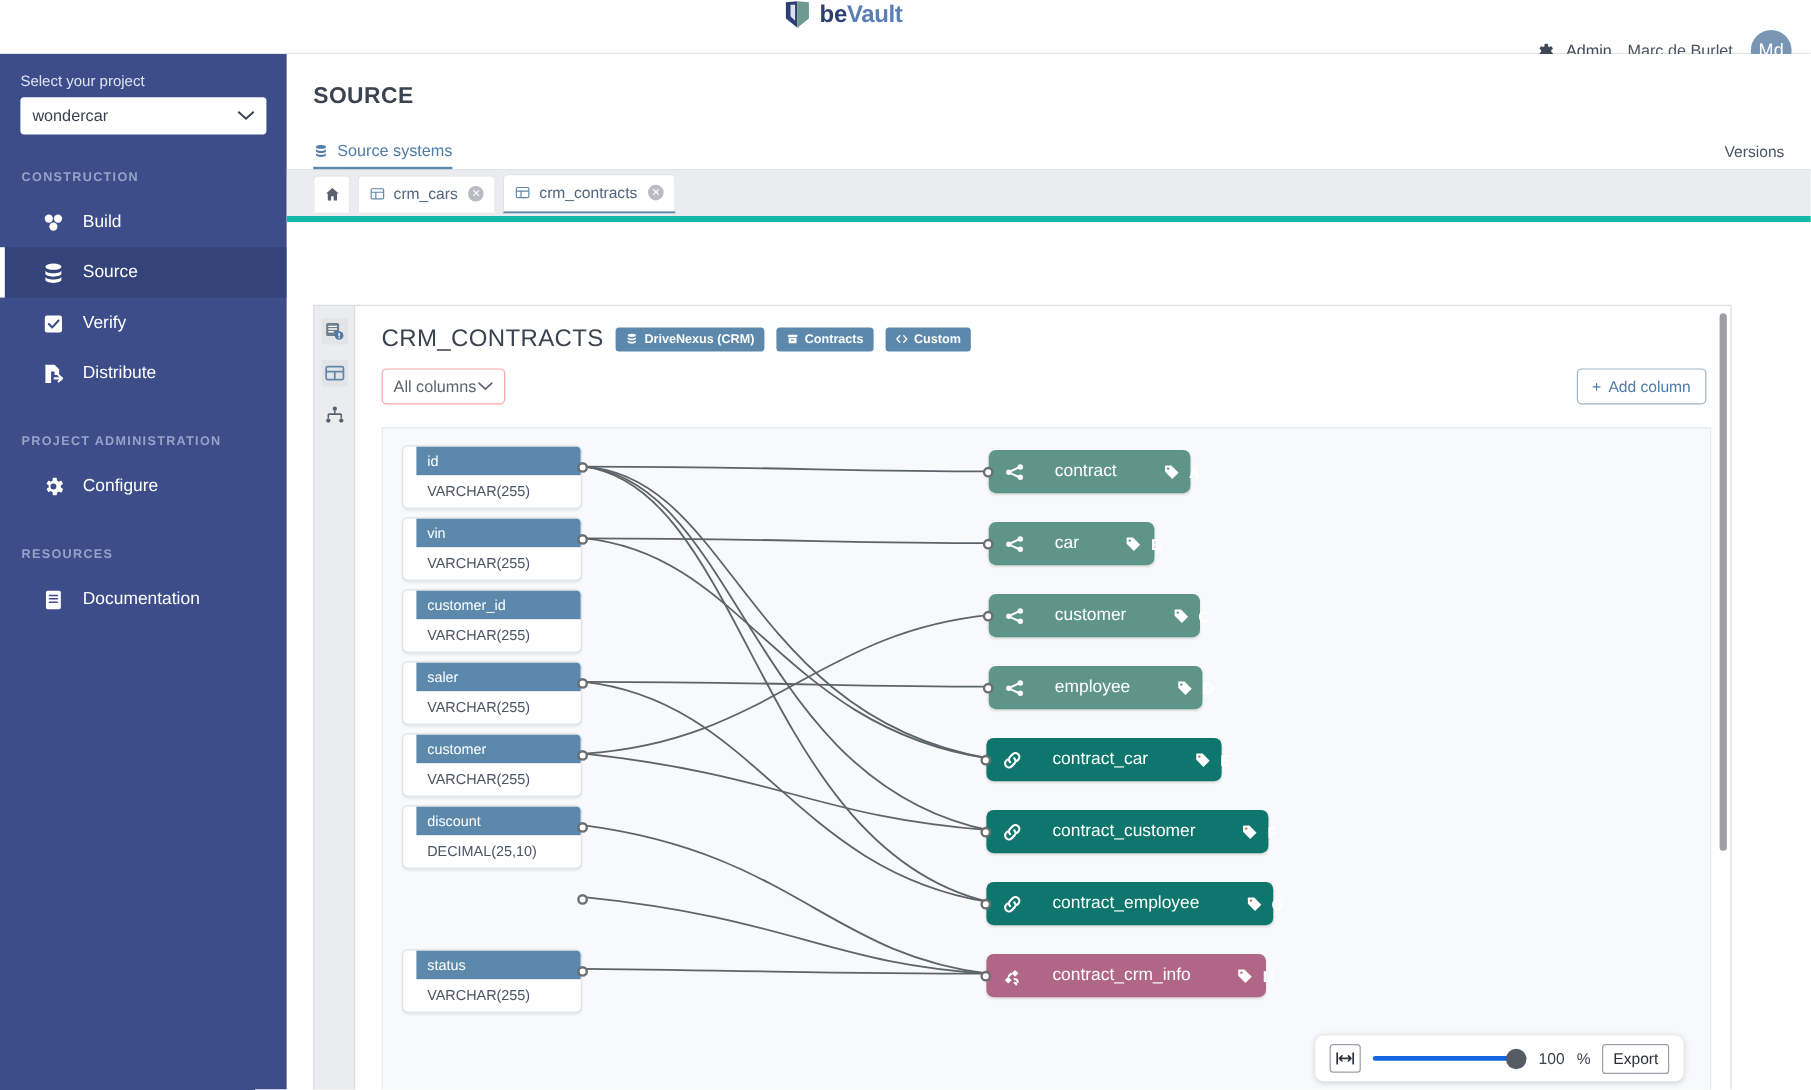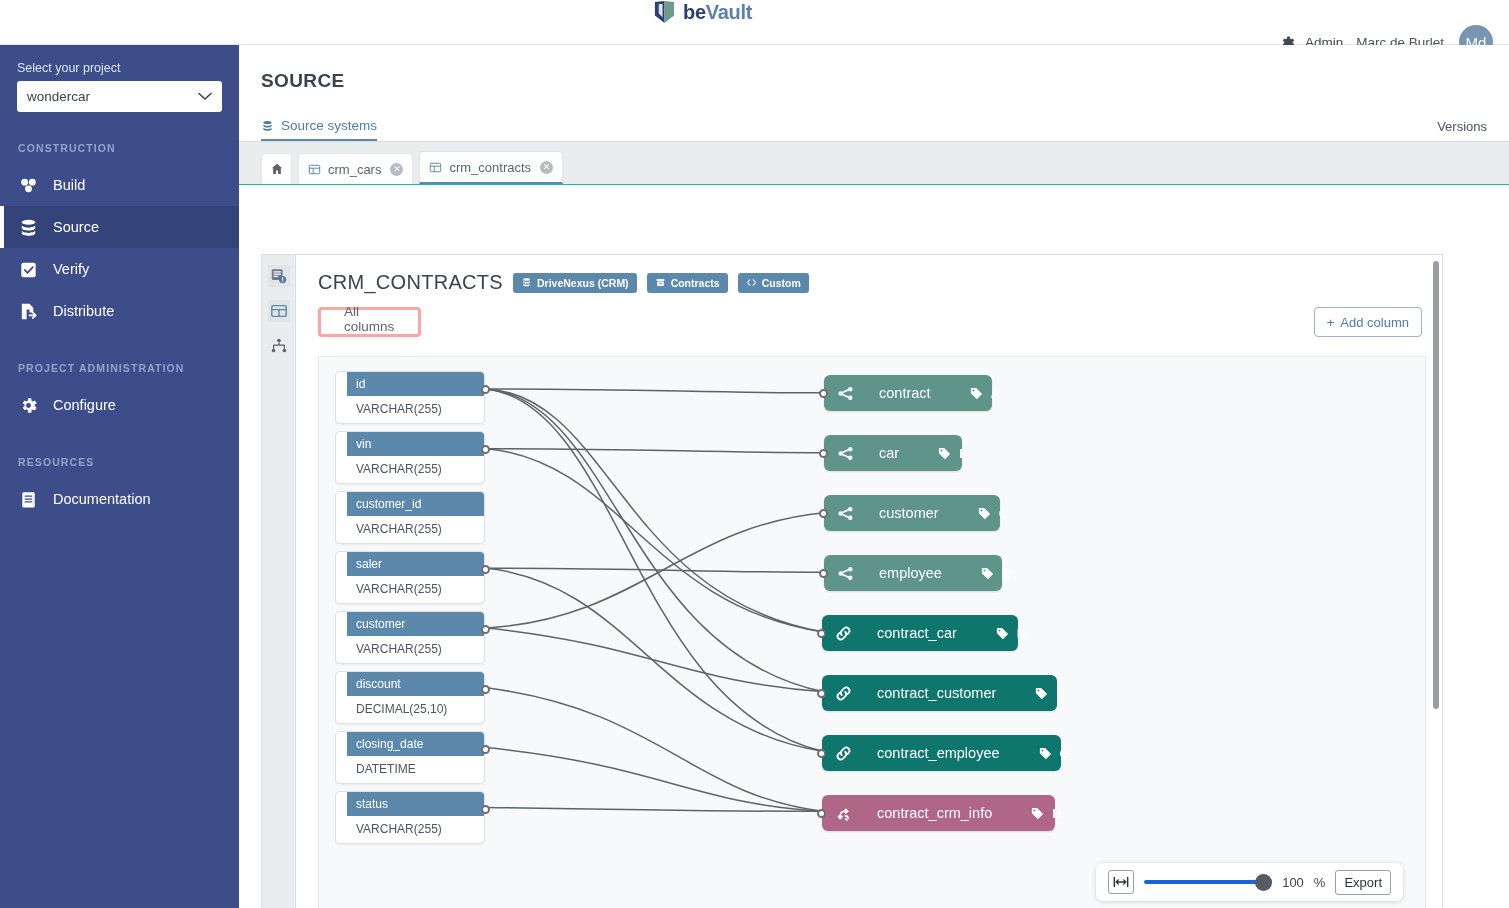--- a/index.html
+++ b/index.html
@@ -46,21 +46,21 @@
     display: flex; align-items: center; padding: 0 10px;
     font-size: 13.5px; color: #3b4250; position: relative;
   }
   .proj-select .chev { margin-left: auto; }
   .sect-label {
     font-size: 10.5px; letter-spacing: 1.1px; color: #97a2c9;
     padding: 0 0 0 18px; margin-top: 30px; margin-bottom: 10px; font-weight: bold;
   }
   .nav-item {
     height: 42px; display: flex; align-items: center; gap: 14px;
-    padding-left: 18px; font-size: 14.5px; color: #fff; position: relative;
+    padding-left: 34px; font-size: 14.5px; color: #fff; position: relative;
   }
   .nav-item.active { background: #34437a; }
   .nav-item.active::before {
     content: ""; position: absolute; left: 0; top: 0; width: 4px; height: 100%;
     background: #ffffff;
   }
   .nav-item .nic { width: 21px; height: 21px; display: block; flex: none; }
 
   
   .main {
@@ -80,22 +80,22 @@
     font-size: 13.5px; color: #4f7ba6; padding-bottom: 6px;
     border-bottom: 2px solid #5b88ab;
   }
   .versions-link {
     margin-left: auto; margin-right: 22px; font-size: 13px;
     color: #4a5463; padding-bottom: 7px;
   }
 
   
   .chiprow {
-    background: #ebecee; height: 43px; display: flex; align-items: flex-end;
-    gap: 6px; padding: 0 22px; border-bottom: 1px solid #14b8a6;
+    background: #ebecee; height: 43px; display: flex; align-items: center;
+    gap: 6px; padding: 0 22px; border-bottom: 5px solid #14b8a6;
   }
   .chip-home {
     width: 31px; height: 31px; background: #fff; border-radius: 4px 4px 0 0;
     display: flex; align-items: center; justify-content: center;
     border: 1px solid #e1e3e6; border-bottom: none;
   }
   .chip {
     height: 31px; background: #fff; border-radius: 4px 4px 0 0;
     display: flex; align-items: center; gap: 7px; padding: 0 9px 0 9px;
     font-size: 13px; color: #51657c; border: 1px solid #e1e3e6; border-bottom: none;
@@ -127,22 +127,22 @@
   .panel-head { padding: 16px 20px 0 22px; }
   .title-row { display: flex; align-items: center; gap: 10px; }
   .obj-title { font-size: 20px; color: #3b4250; letter-spacing: .3px; }
   .badge {
     background: #5b88ab; color: #fff; font-size: 10.5px; font-weight: bold;
     border-radius: 3px; padding: 4px 8px; display: flex; align-items: center; gap: 5px;
   }
   .badge .bic { width: 11px; height: 11px; display: block; }
   .ctl-row { display: flex; align-items: center; margin-top: 13px; }
   .select-box {
-    width: 103px; height: 30px; border: 3px solid #fca5a5; border-radius: 4px;
-    display: flex; align-items: flex-end; padding: 0 23px; font-size: 13.5px;
+    width: 103px; height: 30px; border: 1px solid #fca5a5; border-radius: 4px;
+    display: flex; align-items: center; padding: 0 9px; font-size: 13.5px;
     color: #5c6470; background: #fff;
   }
   .select-box .chev { margin-left: auto; }
   .addcol-btn {
     margin-left: auto; height: 30px; border: 1px solid #9fb4c8; border-radius: 4px;
     display: flex; align-items: center; gap: 6px; padding: 0 12px;
     font-size: 13px; color: #4f7ba6; background: #fff;
   }
 
   
@@ -468,24 +468,20 @@
             <div class="cn-type">VARCHAR(255)</div>
           </div>
           <div class="port" style="left:162px;top:268px"></div>
 
           <div class="col-node" style="left:16px;top:314px">
             <div class="cn-head">discount</div>
             <div class="cn-type">DECIMAL(25,10)</div>
           </div>
           <div class="port" style="left:162px;top:328px"></div>
 
-          <div class="col-node" style="left:16px;top:374px">
-            <div class="cn-head">closing_date</div>
-            <div class="cn-type">DATETIME</div>
-          </div>
           <div class="port" style="left:162px;top:388px"></div>
 
           <div class="col-node" style="left:16px;top:434px">
             <div class="cn-head">status</div>
             <div class="cn-type">VARCHAR(255)</div>
           </div>
           <div class="port" style="left:162px;top:448px"></div>
 
           <div class="ent-node ent-hub" style="left:505px;top:18px;width:168px">
             <svg class="eic" viewBox="0 0 20 20">

